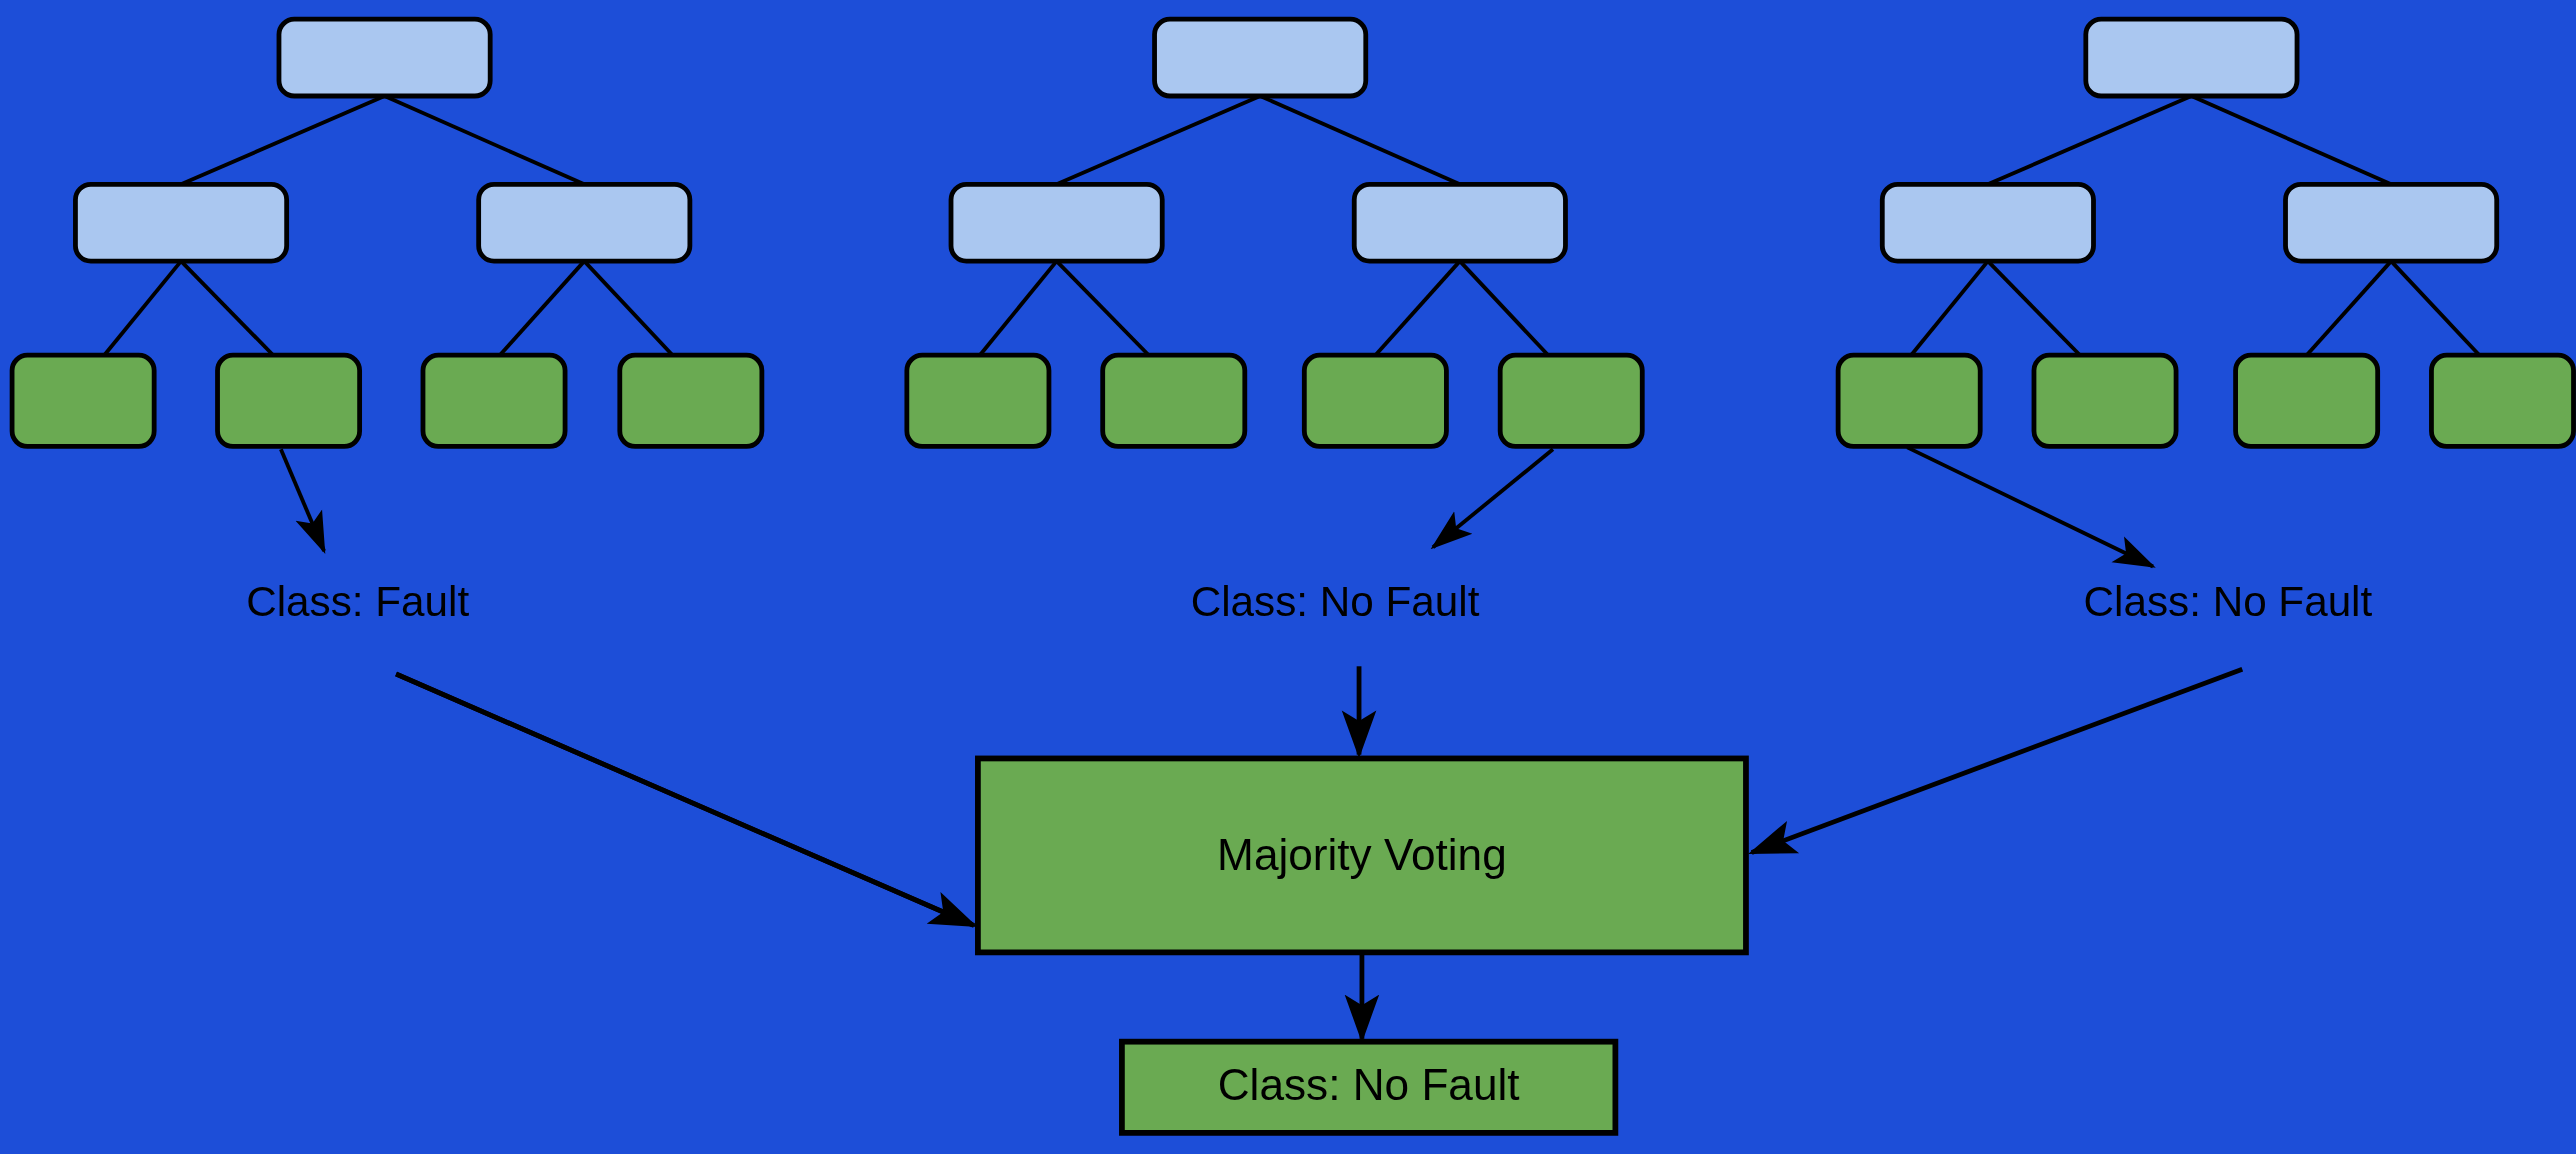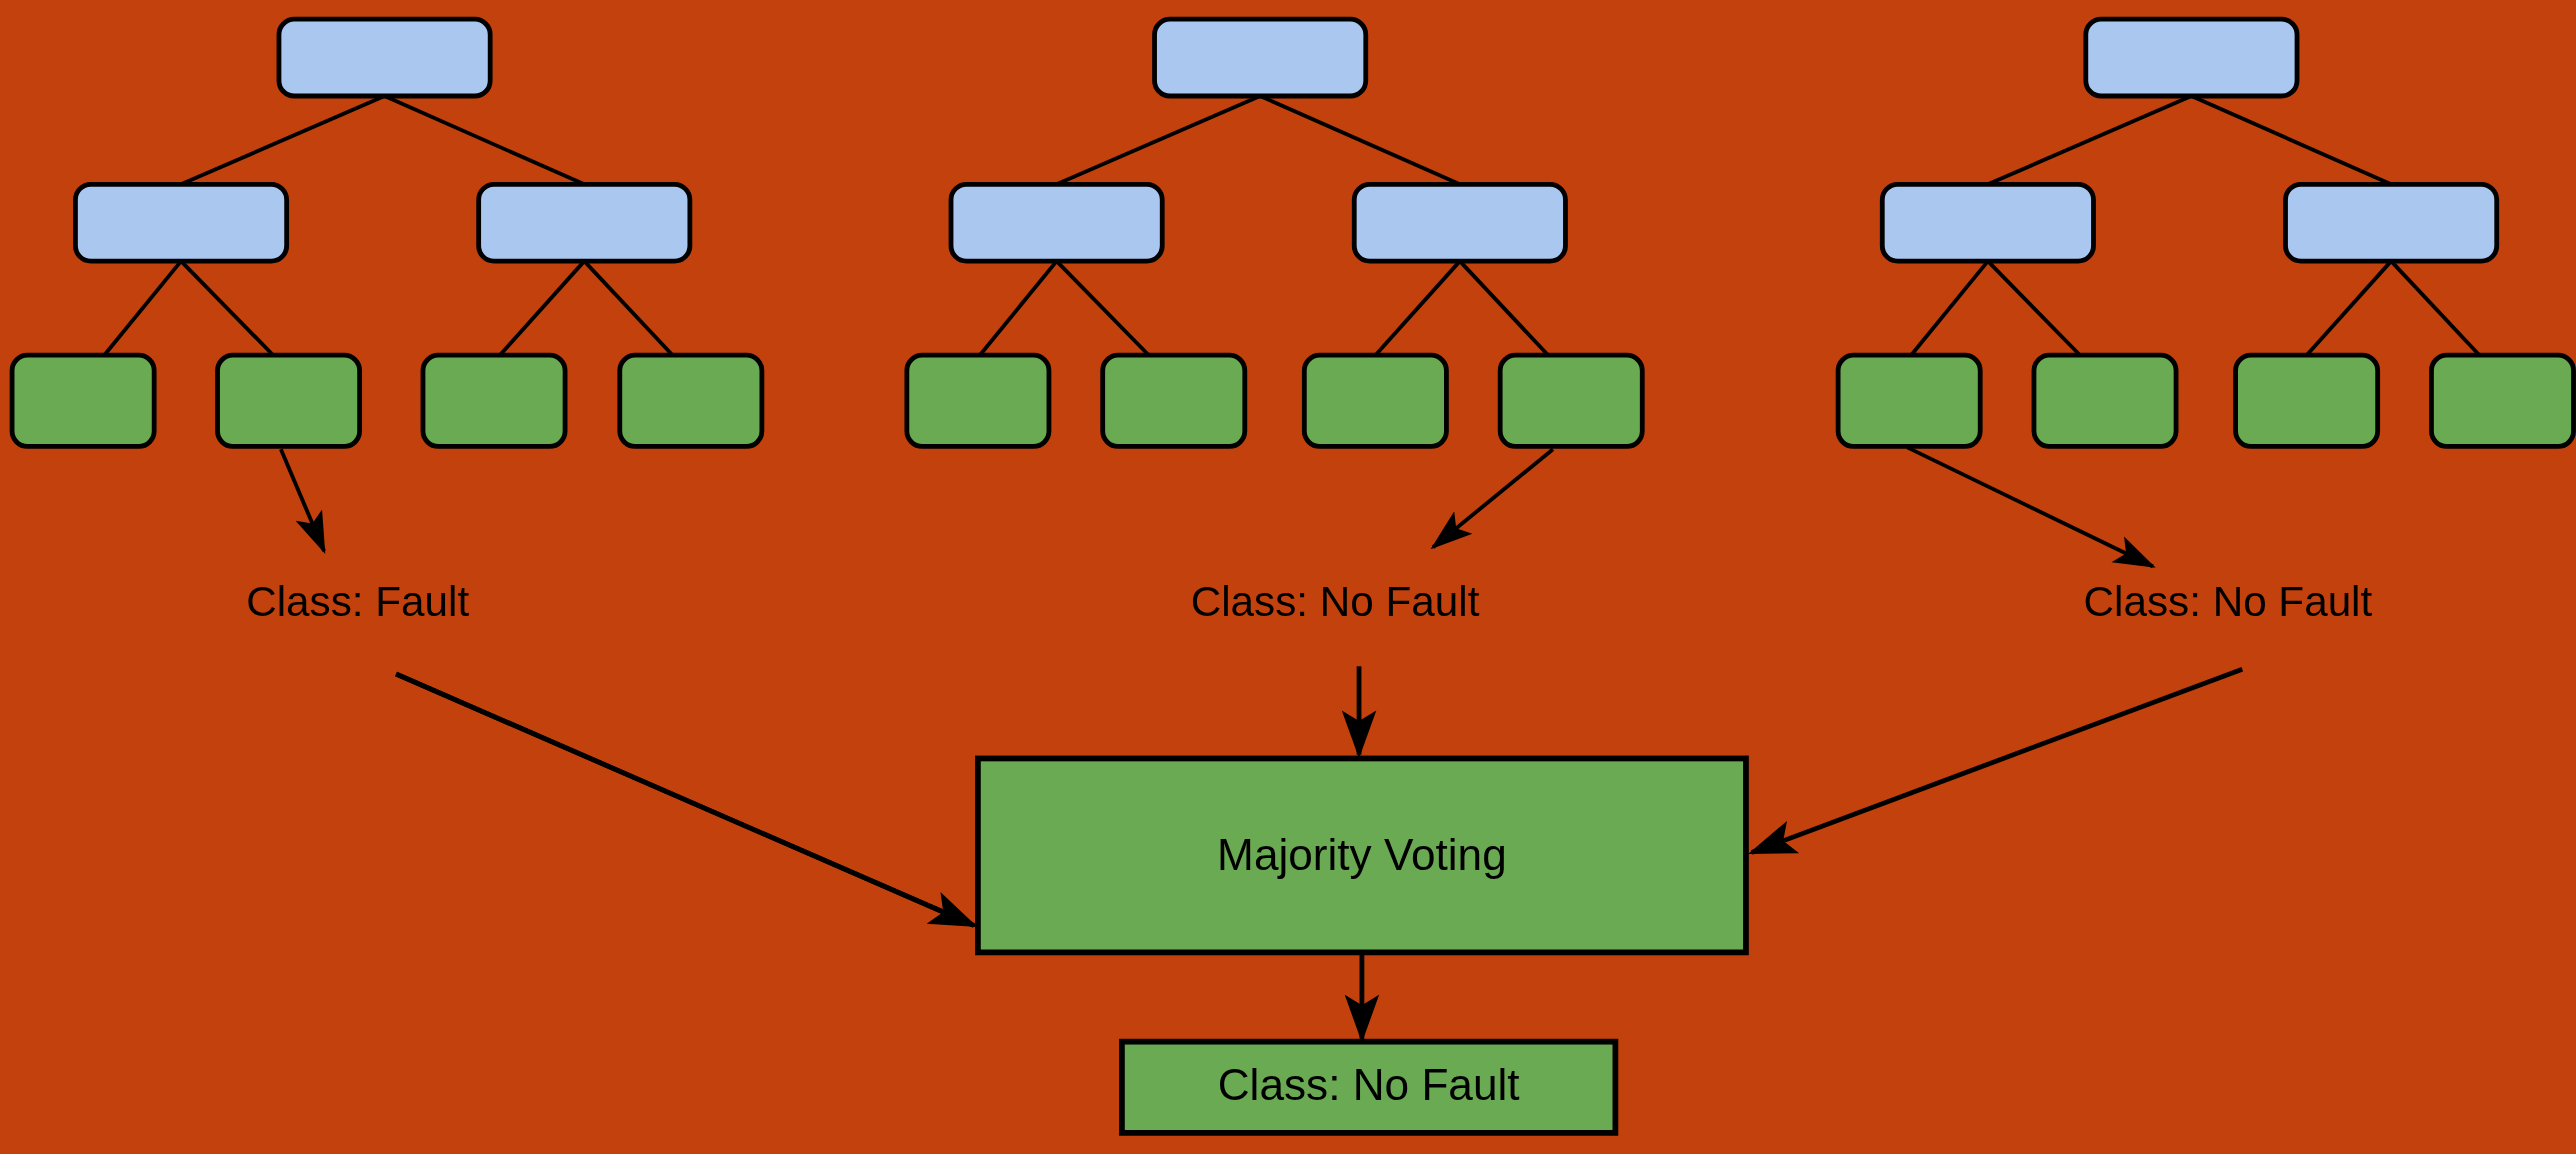--- a/index.html
+++ b/index.html
@@ -10,21 +10,21 @@
   body {
     width: 2576px;
     height: 1154px;
     overflow: hidden;
     font-family: "Liberation Sans", sans-serif;
   }
   #diagram-root {
     position: relative;
     width: 2576px;
     height: 1154px;
-    background: #c2410c;
+    background: #1d4ed8;
   }
   svg#diagram-svg {
     display: block;
     width: 2576px;
     height: 1154px;
   }
   .node-rect {
     stroke: #000000;
     stroke-width: 5;
   }

